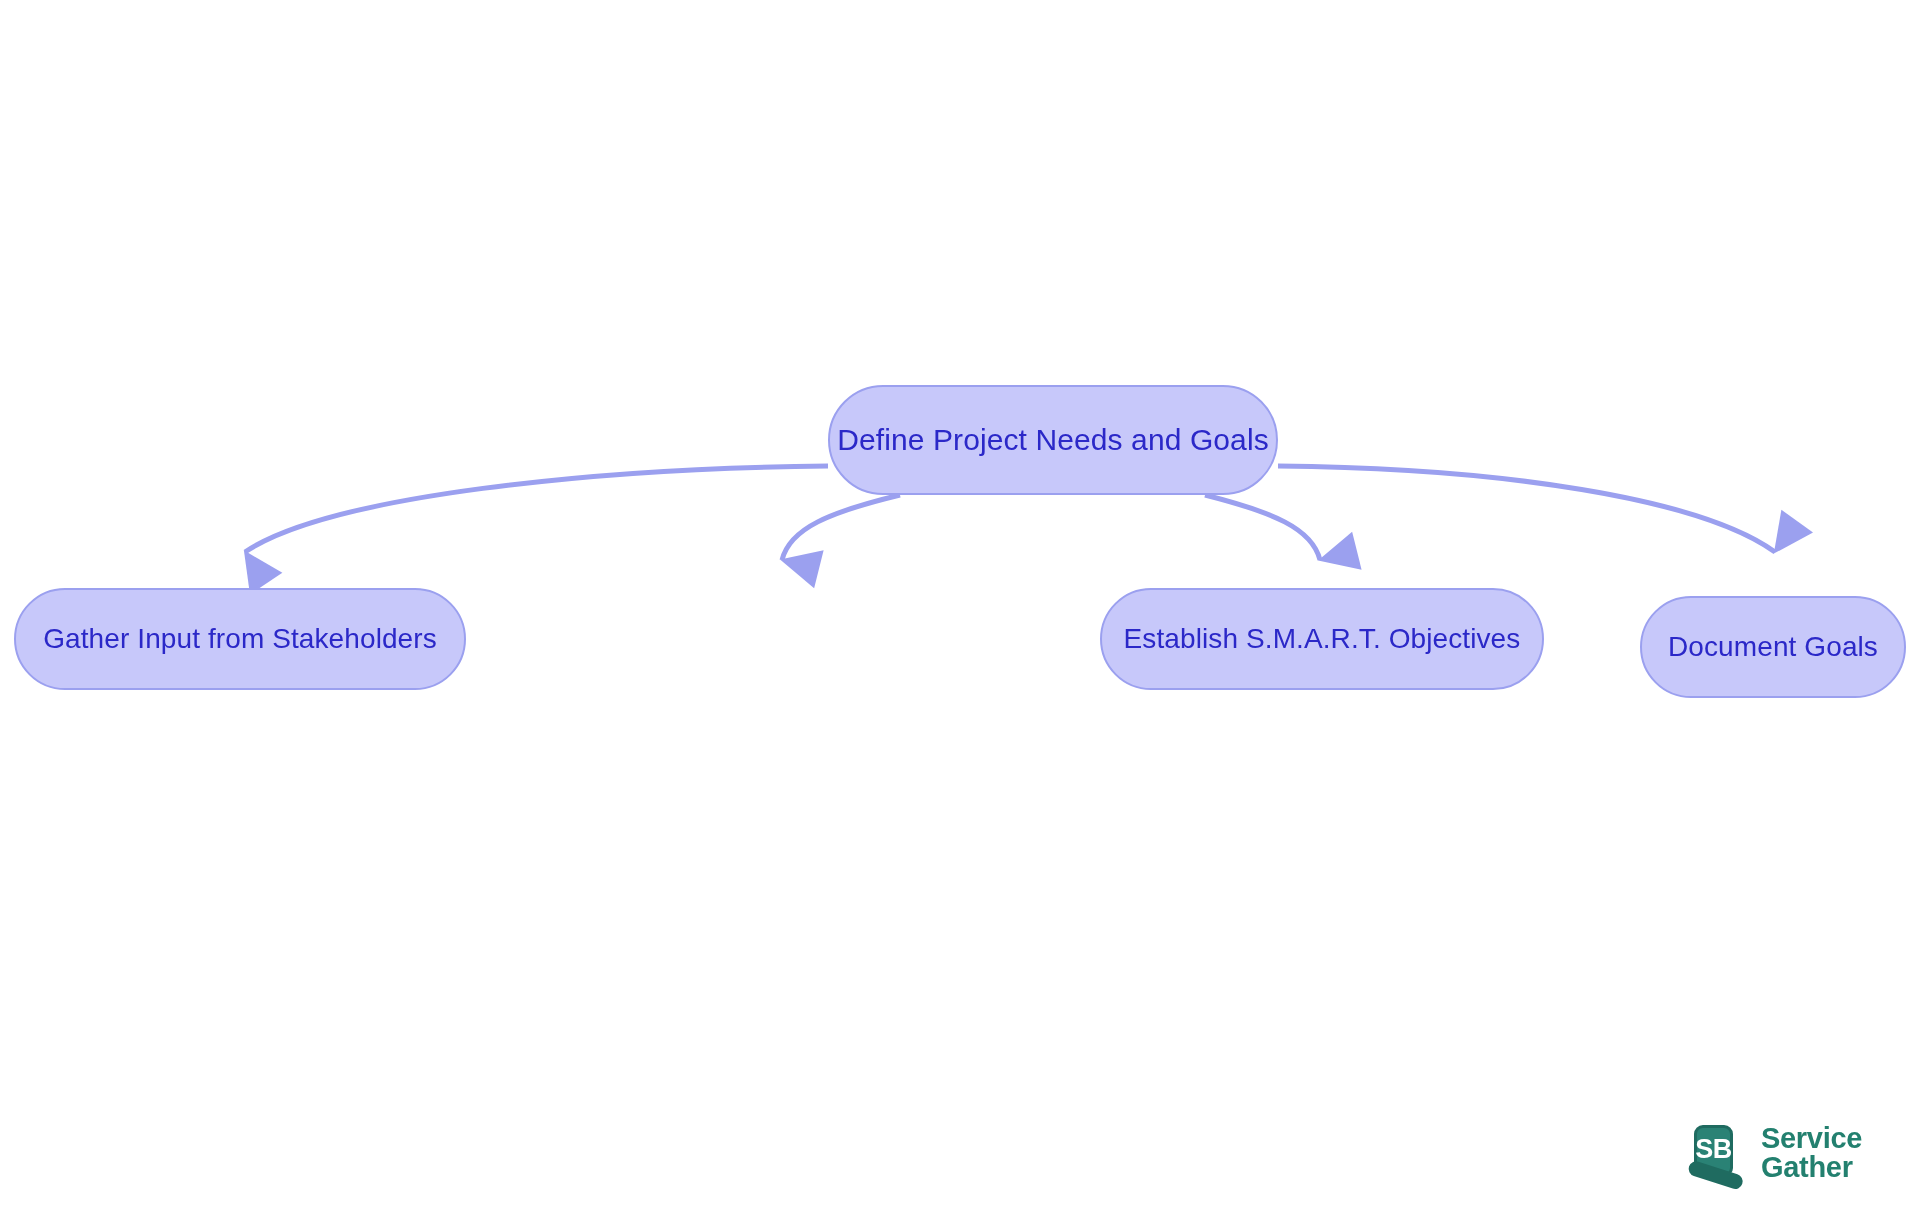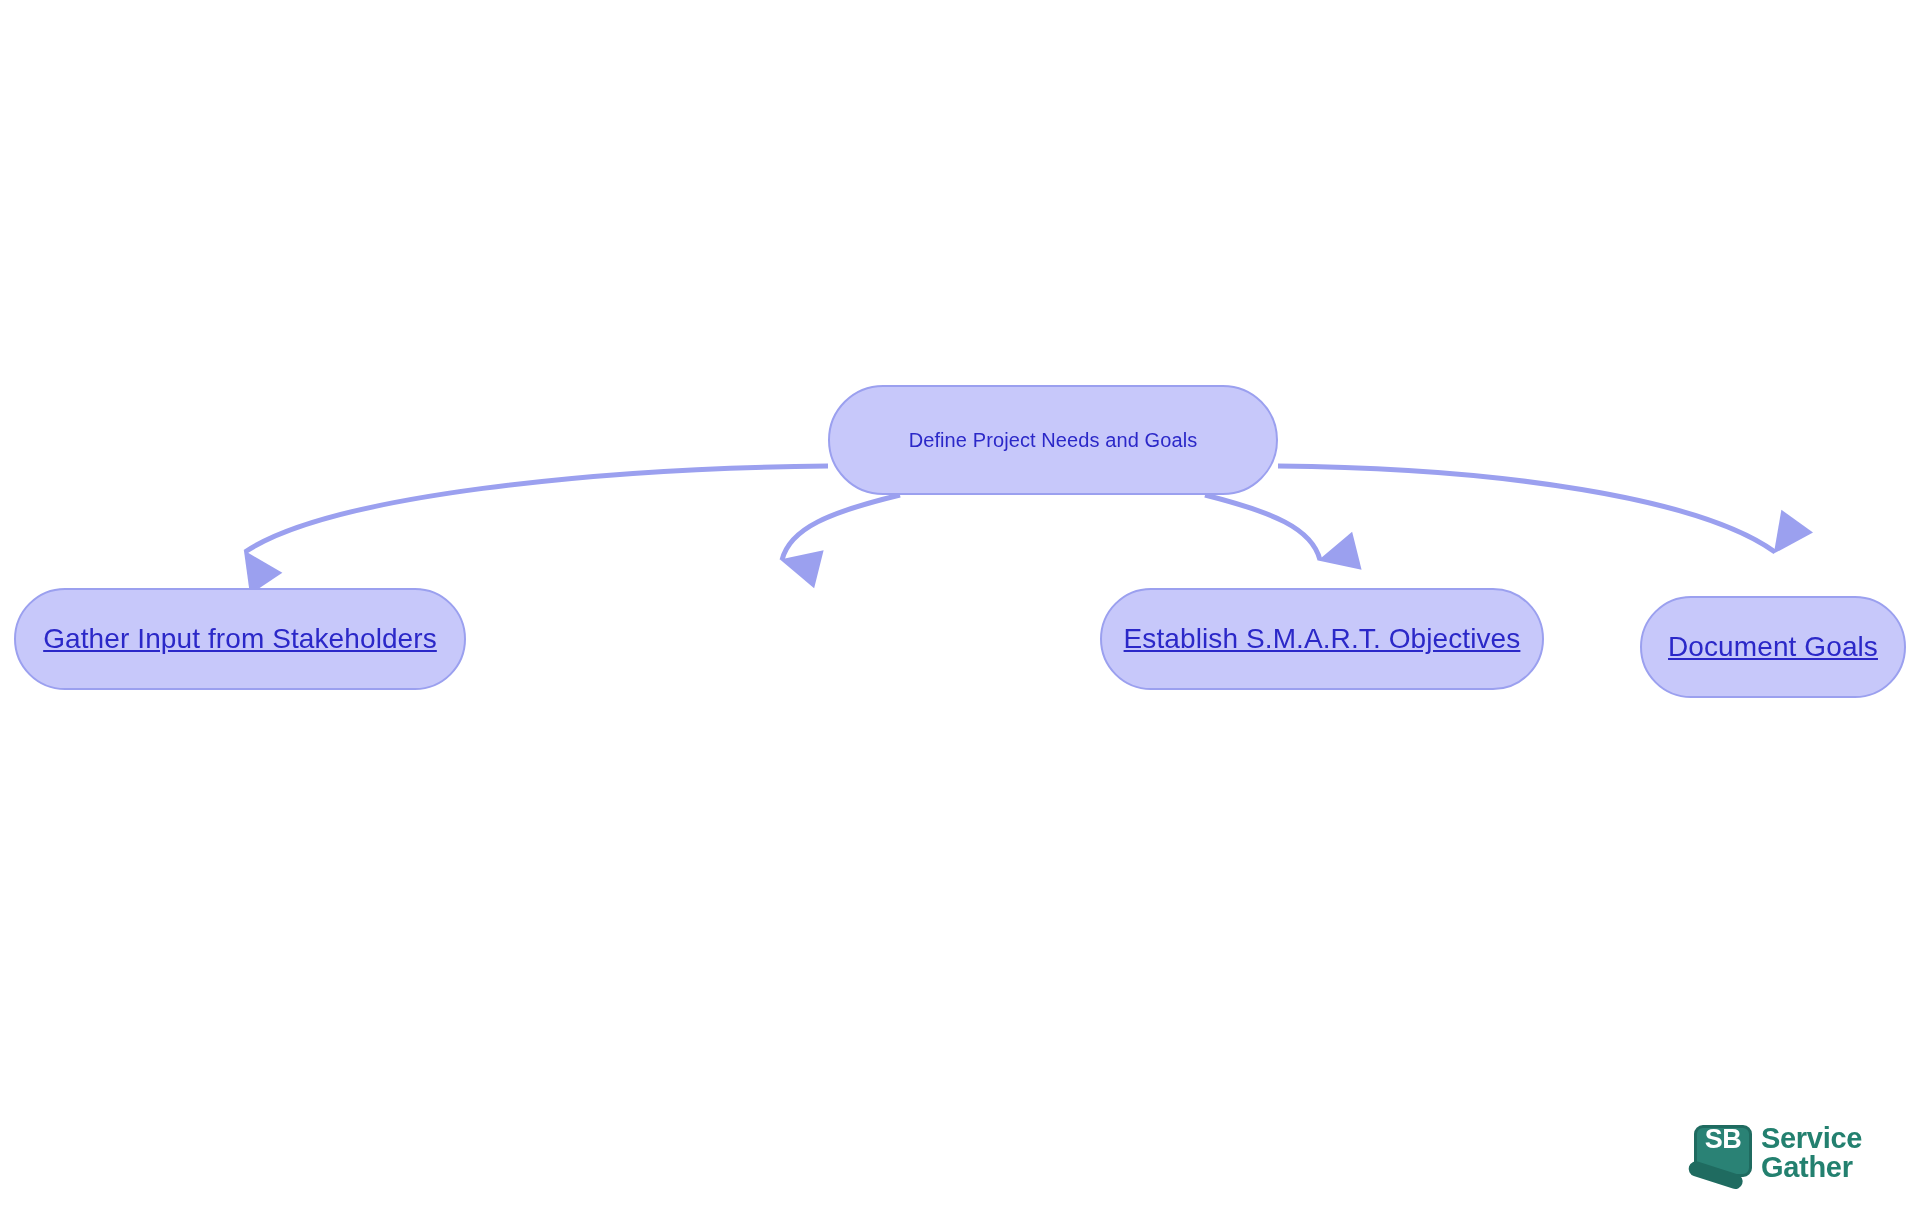--- a/index.html
+++ b/index.html
@@ -42,21 +42,21 @@
   .node-label {
     color: #2b28c8;
     font-weight: 400;
   }
   #node-root {
     left: 828px;
     top: 385px;
     width: 450px;
     height: 110px;
   }
-  #node-root .node-label { font-size: 20px; }
+  #node-root .node-label { font-size: 30px; }
 
   #node-c0 {
     left: 14px;
     top: 588px;
     width: 452px;
     height: 102px;
   }
   #node-c1 {
     left: 563px;
     top: 588px;
@@ -69,21 +69,21 @@
     width: 444px;
     height: 102px;
   }
   #node-c3 {
     left: 1640px;
     top: 588px;
     width: 266px;
     height: 102px;
     margin-top: 8px;
   }
-  .child .node-label { font-size: 28px; text-decoration: underline; }
+  .child .node-label { font-size: 28px; }
 
   
   #logo {
     position: absolute;
     left: 1692px;
     top: 1117px;
     width: 212px;
     height: 72px;
     display: flex;
     align-items: center;
@@ -92,28 +92,28 @@
   #logo-mark {
     position: relative;
     width: 58px;
     height: 58px;
     flex: 0 0 58px;
   }
   #logo-mark-plate {
     position: absolute;
     left: 2px;
     top: 1px;
-    width: 58px;
+    width: 39px;
     height: 52px;
     background: #2a8275;
     border: 3px solid #1f6b60;
     border-radius: 9px;
     box-sizing: border-box;
     display: flex;
-    align-items: flex-start;
+    align-items: center;
     justify-content: center;
   }
   #logo-mark-initials {
     color: #ffffff;
     font-size: 27px;
     font-weight: 700;
     letter-spacing: -0.5px;
     line-height: 1;
     position: relative;
     top: -2px;

